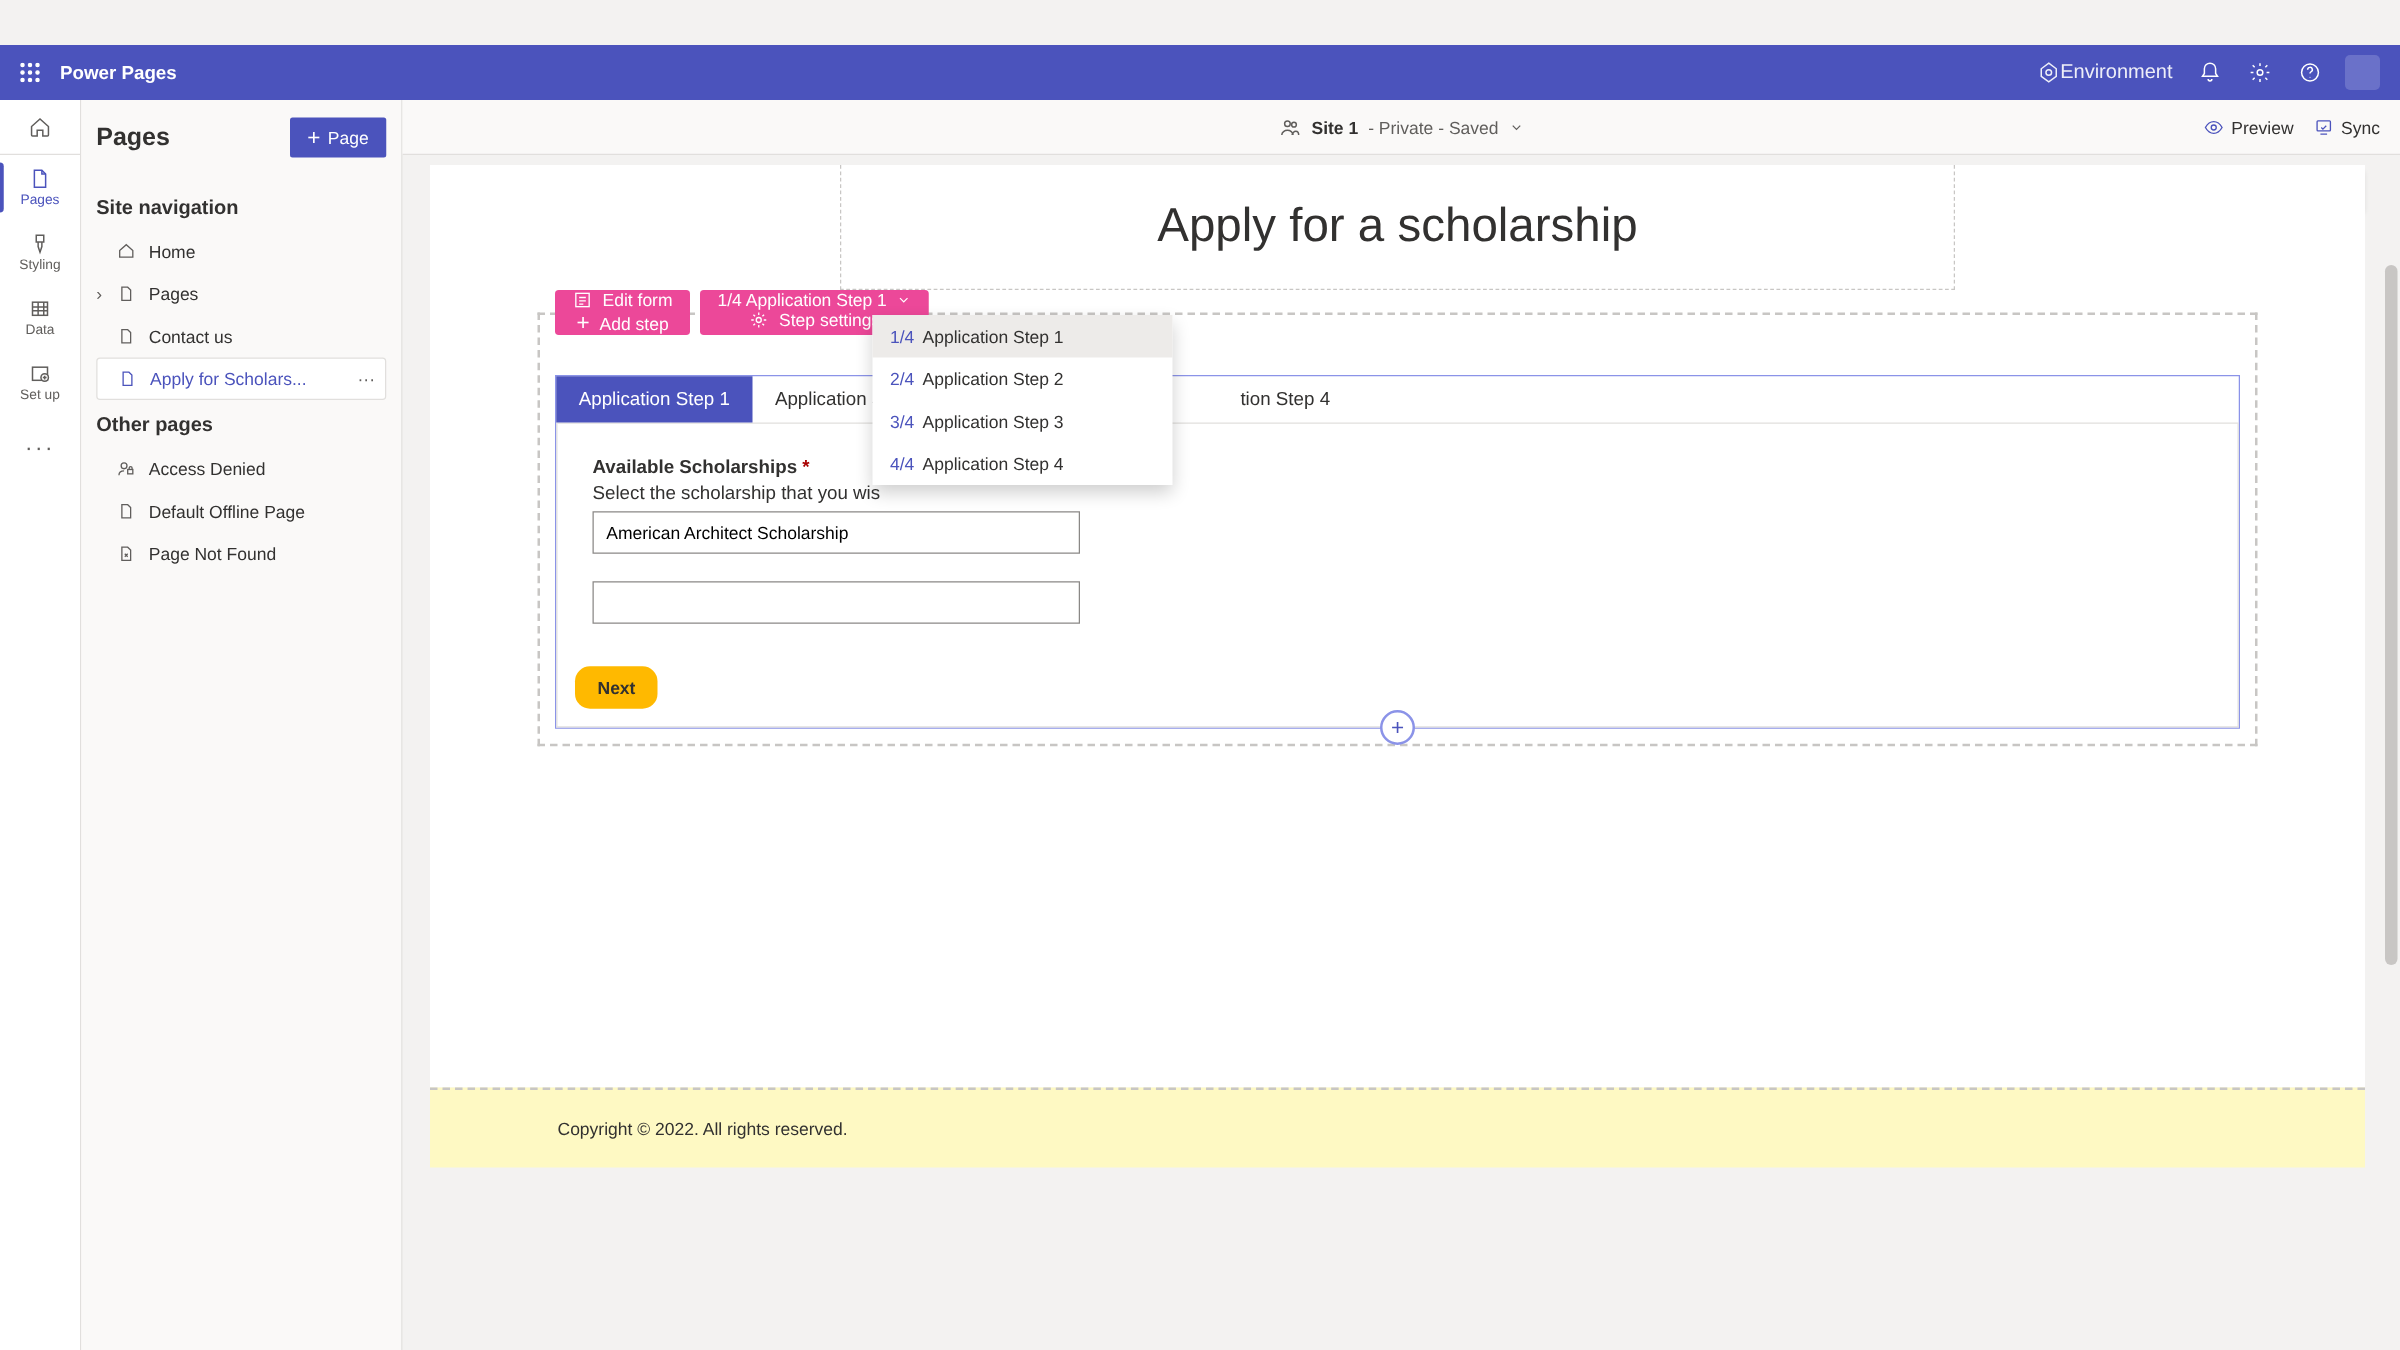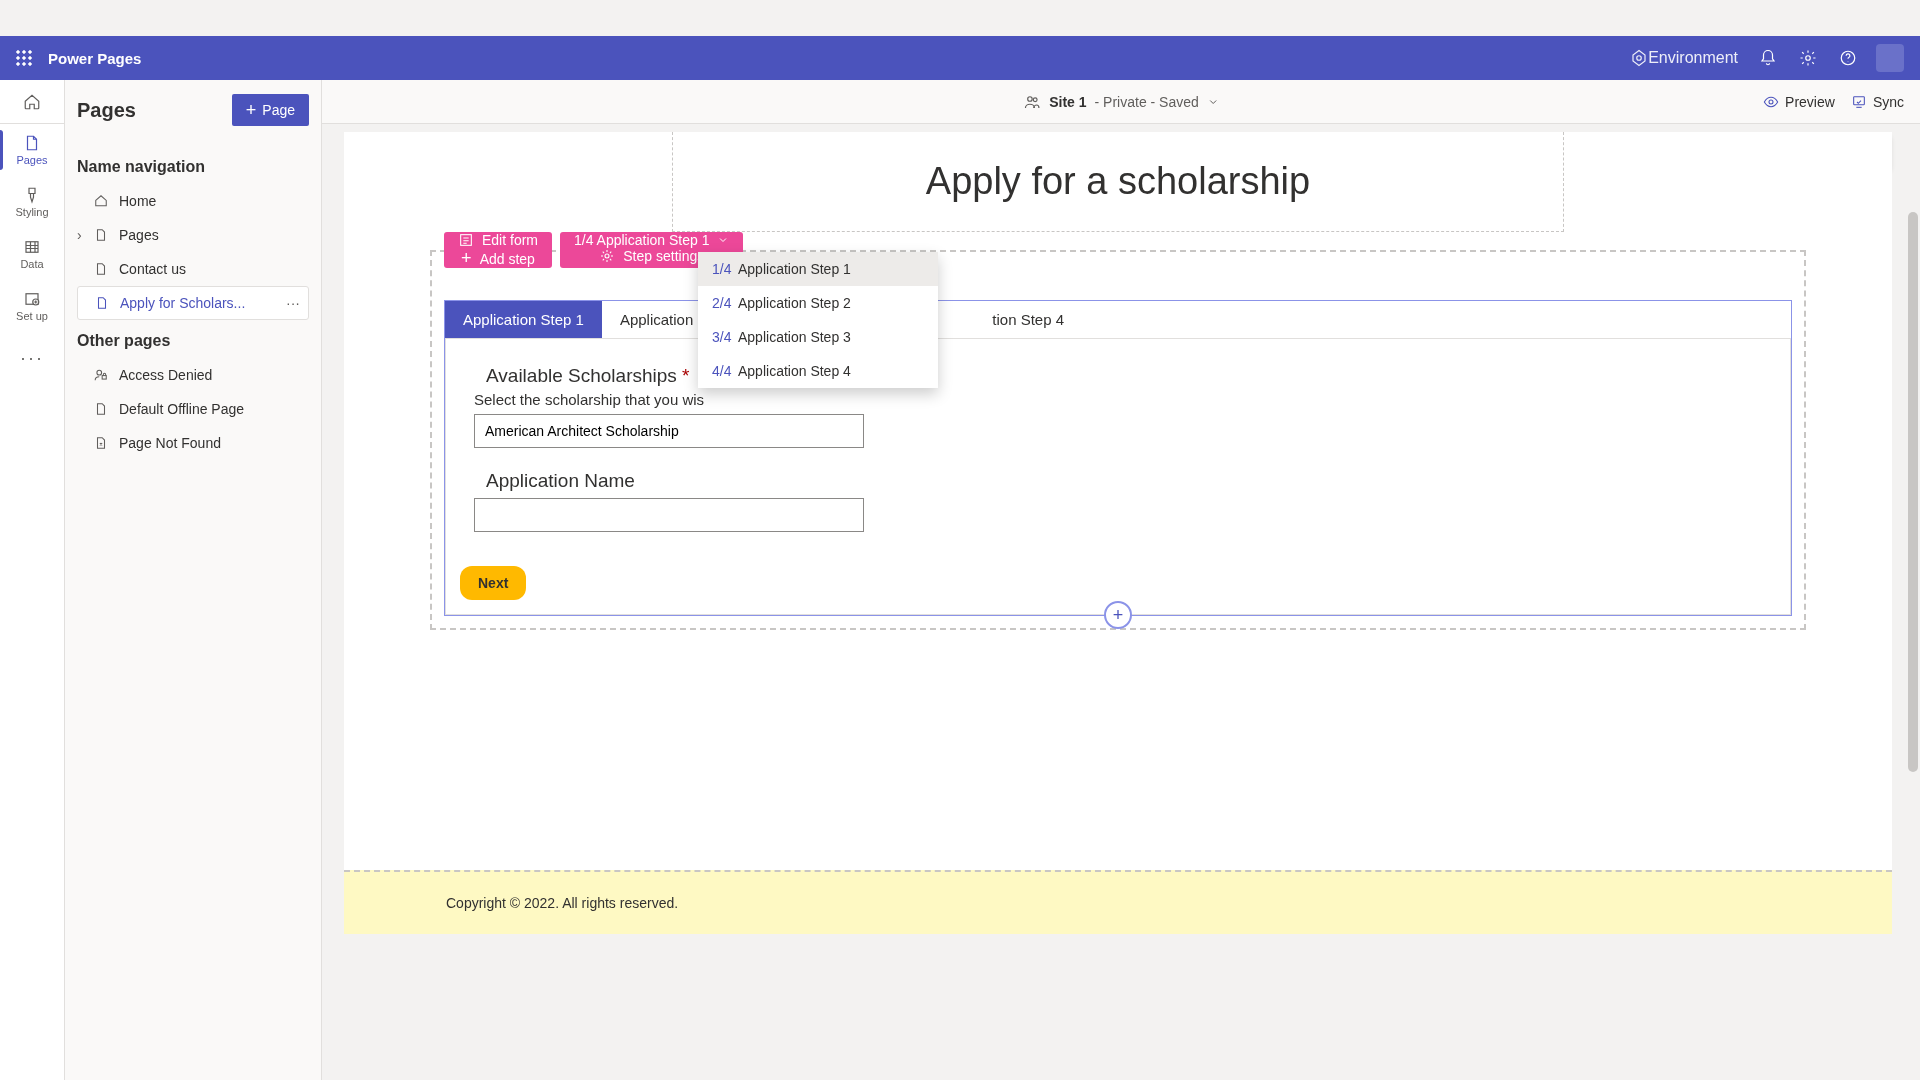--- a/index.html
+++ b/index.html
@@ -53,21 +53,21 @@
     .form-toolbar { position: absolute; left: 12px; top: -20px; display: flex; gap: 8px; }
     .segment { background: #ec4899; color: #fff; display: flex; align-items: center; height: 36px; border-radius: 3px; flex-direction: column; }
     .segment .seg-btn { display: flex; align-items: center; gap: 8px; padding: 0 14px; height: 100%; font-size: 14px; }
     .segment .vdiv { width: 1px; height: 22px; background: rgba(255,255,255,.4); }
 
     .step-tabs { display: flex; border-bottom: 1px solid #e1dfdd; }
     .step-tab { padding: 10px 18px; font-size: 15px; color: #323130; }
     .step-tab.active { background: #4b53bc; color: #fff; }
 
     .form-body { border: 1px solid #e1dfdd; border-top: none; padding: 26px 28px 60px; position: relative; }
-    .form-body label { font-weight: 400; font-size: 19px; color: #323130; display: block; margin-left: 12px; }
+    .form-body label { font-weight: 700; font-size: 15px; color: #323130; display: block; }
     .form-body .req { color: #a80000; }
     .form-body .help { font-size: 15px; color: #323130; margin-top: 4px; }
     .form-body .field { width: 390px; height: 34px; border: 1px solid #8a8886; margin-top: 6px; display: flex; align-items: center; padding: 0 10px; justify-content: space-between; font-size: 14px; }
     .form-body .block { margin-bottom: 22px; }
     .next-btn { position: absolute; left: 14px; bottom: 14px; background: #ffb900; color: #323130; padding: 9px 18px; font-size: 14px; font-weight: 600; border-radius: 12px; }
 
     .add-handle { position: absolute; left: 50%; bottom: -14px; transform: translateX(-50%); width: 28px; height: 28px; border-radius: 50%; border: 2px solid #8b93e8; background: #fff; display: flex; align-items: center; justify-content: center; color: #4b53bc; font-size: 18px; z-index: 5; }
     .form-frame { position: relative; border: 1px solid #8b93e8; }
 
     .dropdown { position: absolute; left: 266px; top: 0; width: 240px; background: #fff; box-shadow: 0 6px 14px rgba(0,0,0,.2); z-index: 20; }
@@ -177,21 +177,21 @@
 
   <div class="sidepanel">
     <div class="sidepanel-header">
       <h2>Pages</h2>
       <button class="page-btn">
         <span style="font-size:18px;line-height:1;">+</span>
         <span>Page</span>
       </button>
     </div>
     <div class="sidepanel-section">
-      <h3>Name navigation</h3>
+      <h3>Site navigation</h3>
       <div class="nav-item">
         <span class="tree-icon">
             <svg width="14" height="14" viewBox="0 0 24 24" fill="none" stroke="#605e5c" stroke-width="1.8">
               <path d="M3 11 12 3l9 8v9H3z"></path>
             </svg>
           </span>
         <span>Home</span>
       </div>
       <div class="nav-item expandable">
         <span class="tree-icon">
@@ -366,21 +366,20 @@
             </div>
             <div class="form-body">
               <div class="block">
                 <label><span>Available Scholarships</span> <span class="req">*</span></label>
                 <div class="help">Select the scholarship that you wis</div>
                 <div class="field">
                   <span>American Architect Scholarship</span>
                 </div>
               </div>
               <div class="block">
-                <label>Application Name</label>
                 <div class="field"></div>
               </div>
               <div class="next-btn">Next</div>
             </div>
             <div class="add-handle">
               <span>+</span>
             </div>
           </div>
 
           <div class="dropdown">

